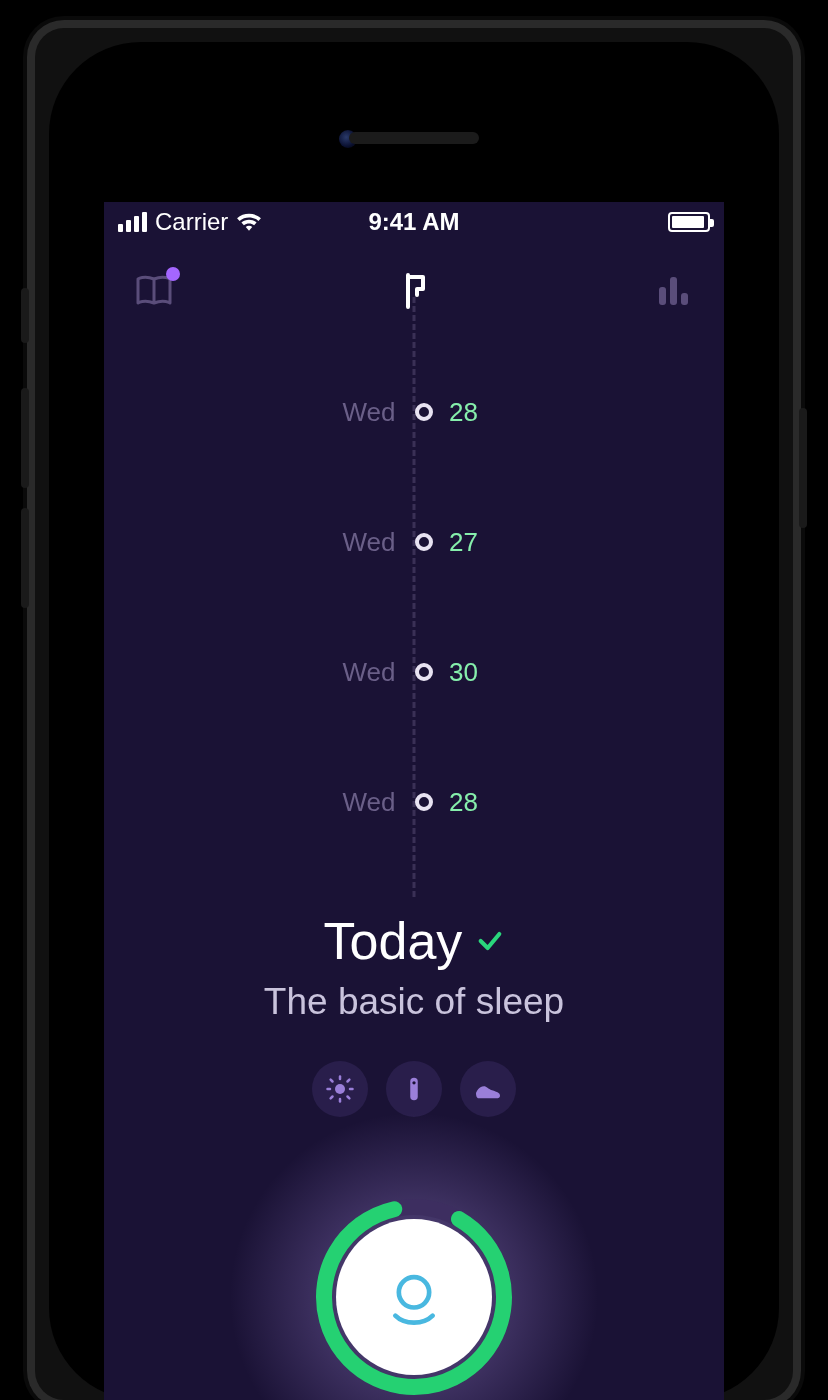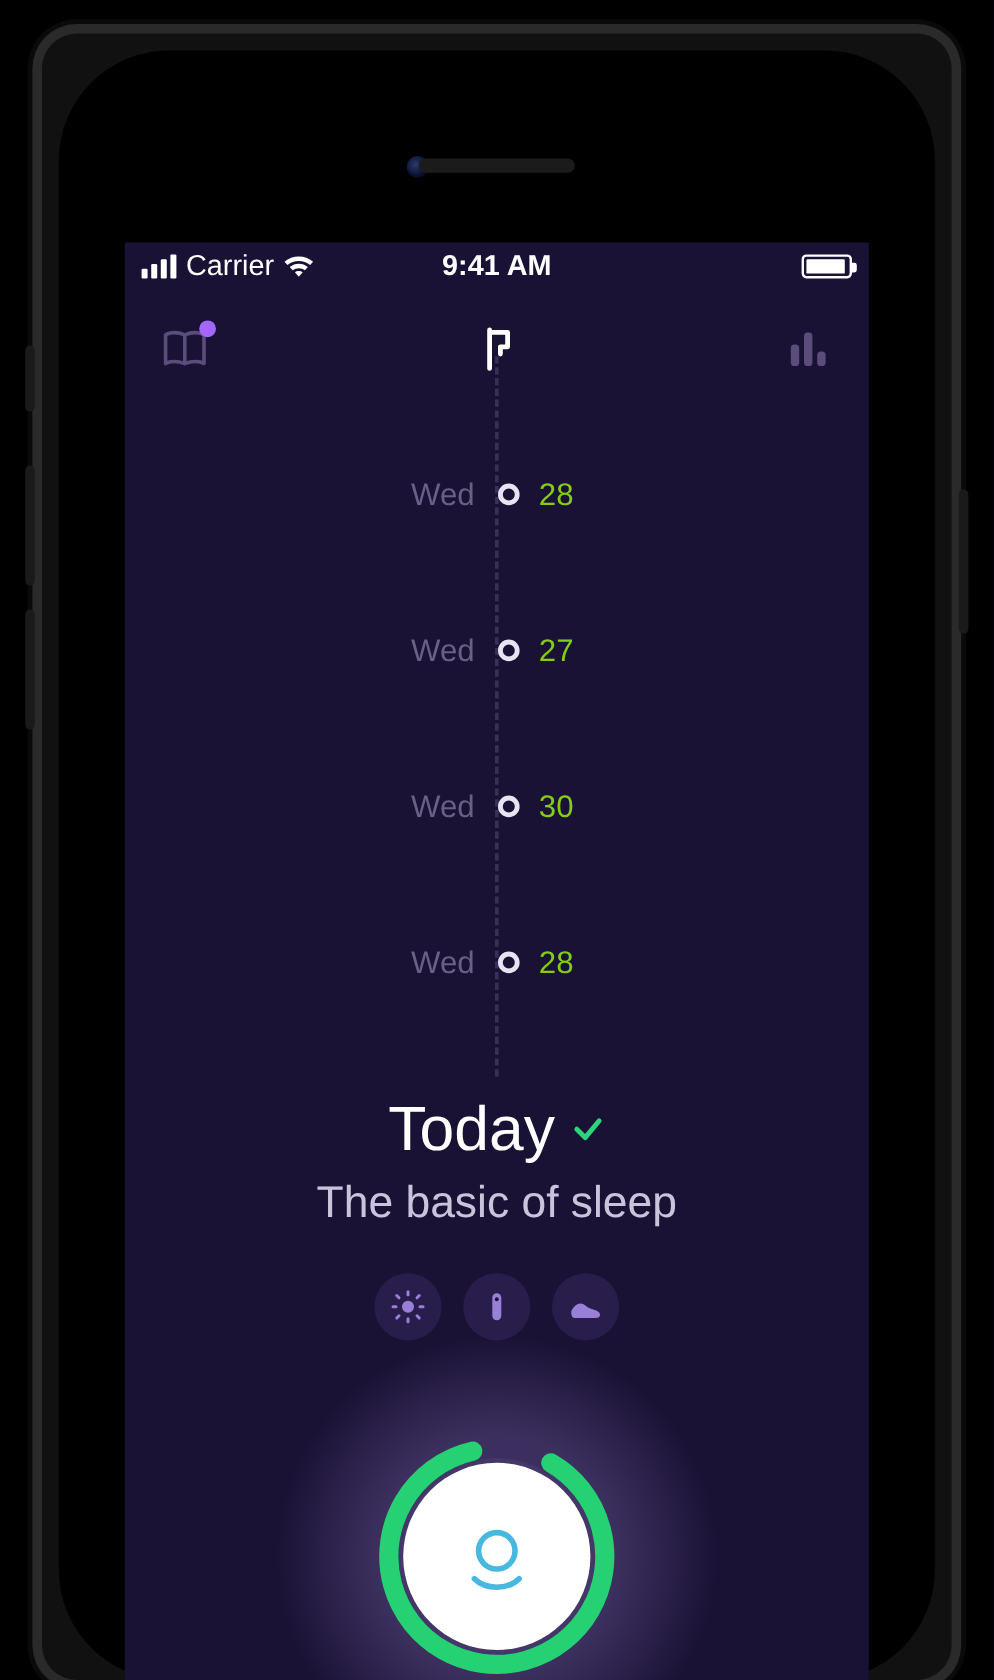--- a/index.html
+++ b/index.html
@@ -132,21 +132,21 @@
     justify-content: center;
     height: 130px;
     gap: 16px;
     position: relative;
     z-index: 1;
   }
   .tl-day { color: #6a5f88; font-size: 26px; min-width: 60px; text-align: center; }
   .tl-dot {
     width: 18px; height: 18px; border: 4px solid #e8e3f2; border-radius: 50%; background: #1a1235;
   }
-  .tl-num { color: #84cc16; font-size: 26px; min-width: 40px; }
+  .tl-num { color: #86efac; font-size: 26px; min-width: 40px; }
 
   
   .today {
     text-align: center;
     margin-top: 44px;
   }
   .today-title {
     color: #fff;
     font-size: 52px;
     font-weight: 400;

